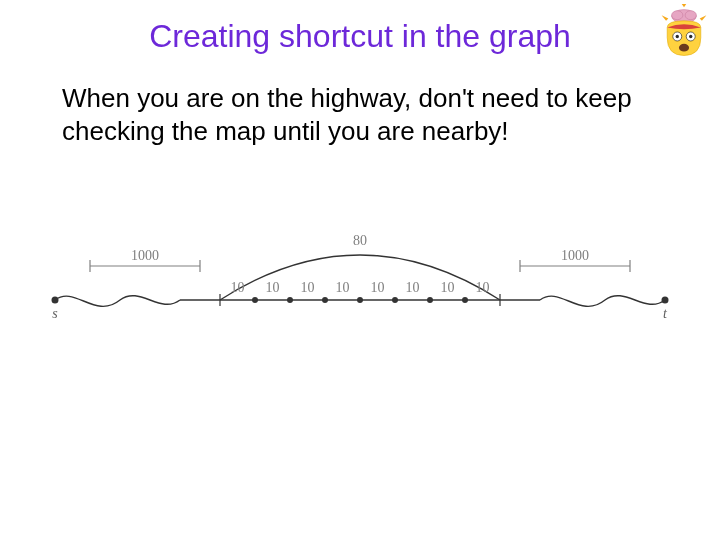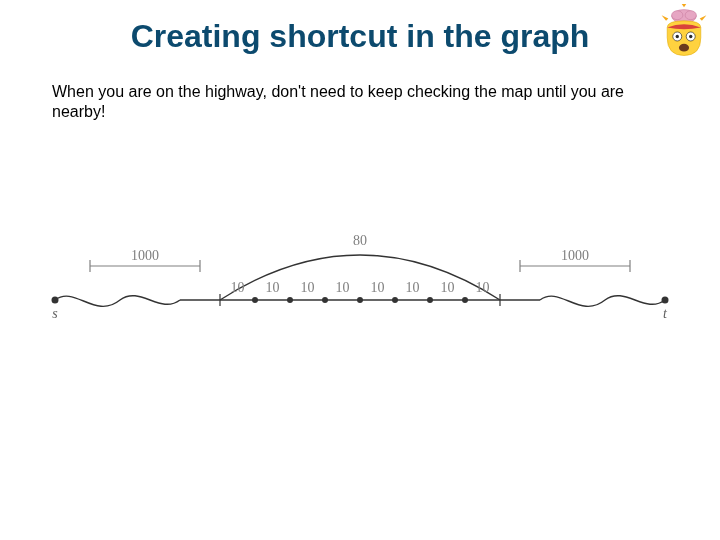--- a/index.html
+++ b/index.html
@@ -18,29 +18,29 @@
     position: relative;
     box-sizing: border-box;
   }
   .title {
     position: absolute;
     top: 18px;
     left: 0;
     width: 100%;
     text-align: center;
     font-size: 32px;
-    color: #0c4a6e;
-    font-weight: 700;
+    color: #6d28d9;
+    font-weight: 400;
   }
   .body-text {
     position: absolute;
     top: 82px;
-    left: 52px;
+    left: 62px;
     width: 620px;
-    font-size: 16px;
+    font-size: 26px;
     line-height: 1.25;
     color: #000;
   }
   .emoji {
     position: absolute;
     top: 4px;
     right: 8px;
     width: 56px;
     height: 56px;
   }

